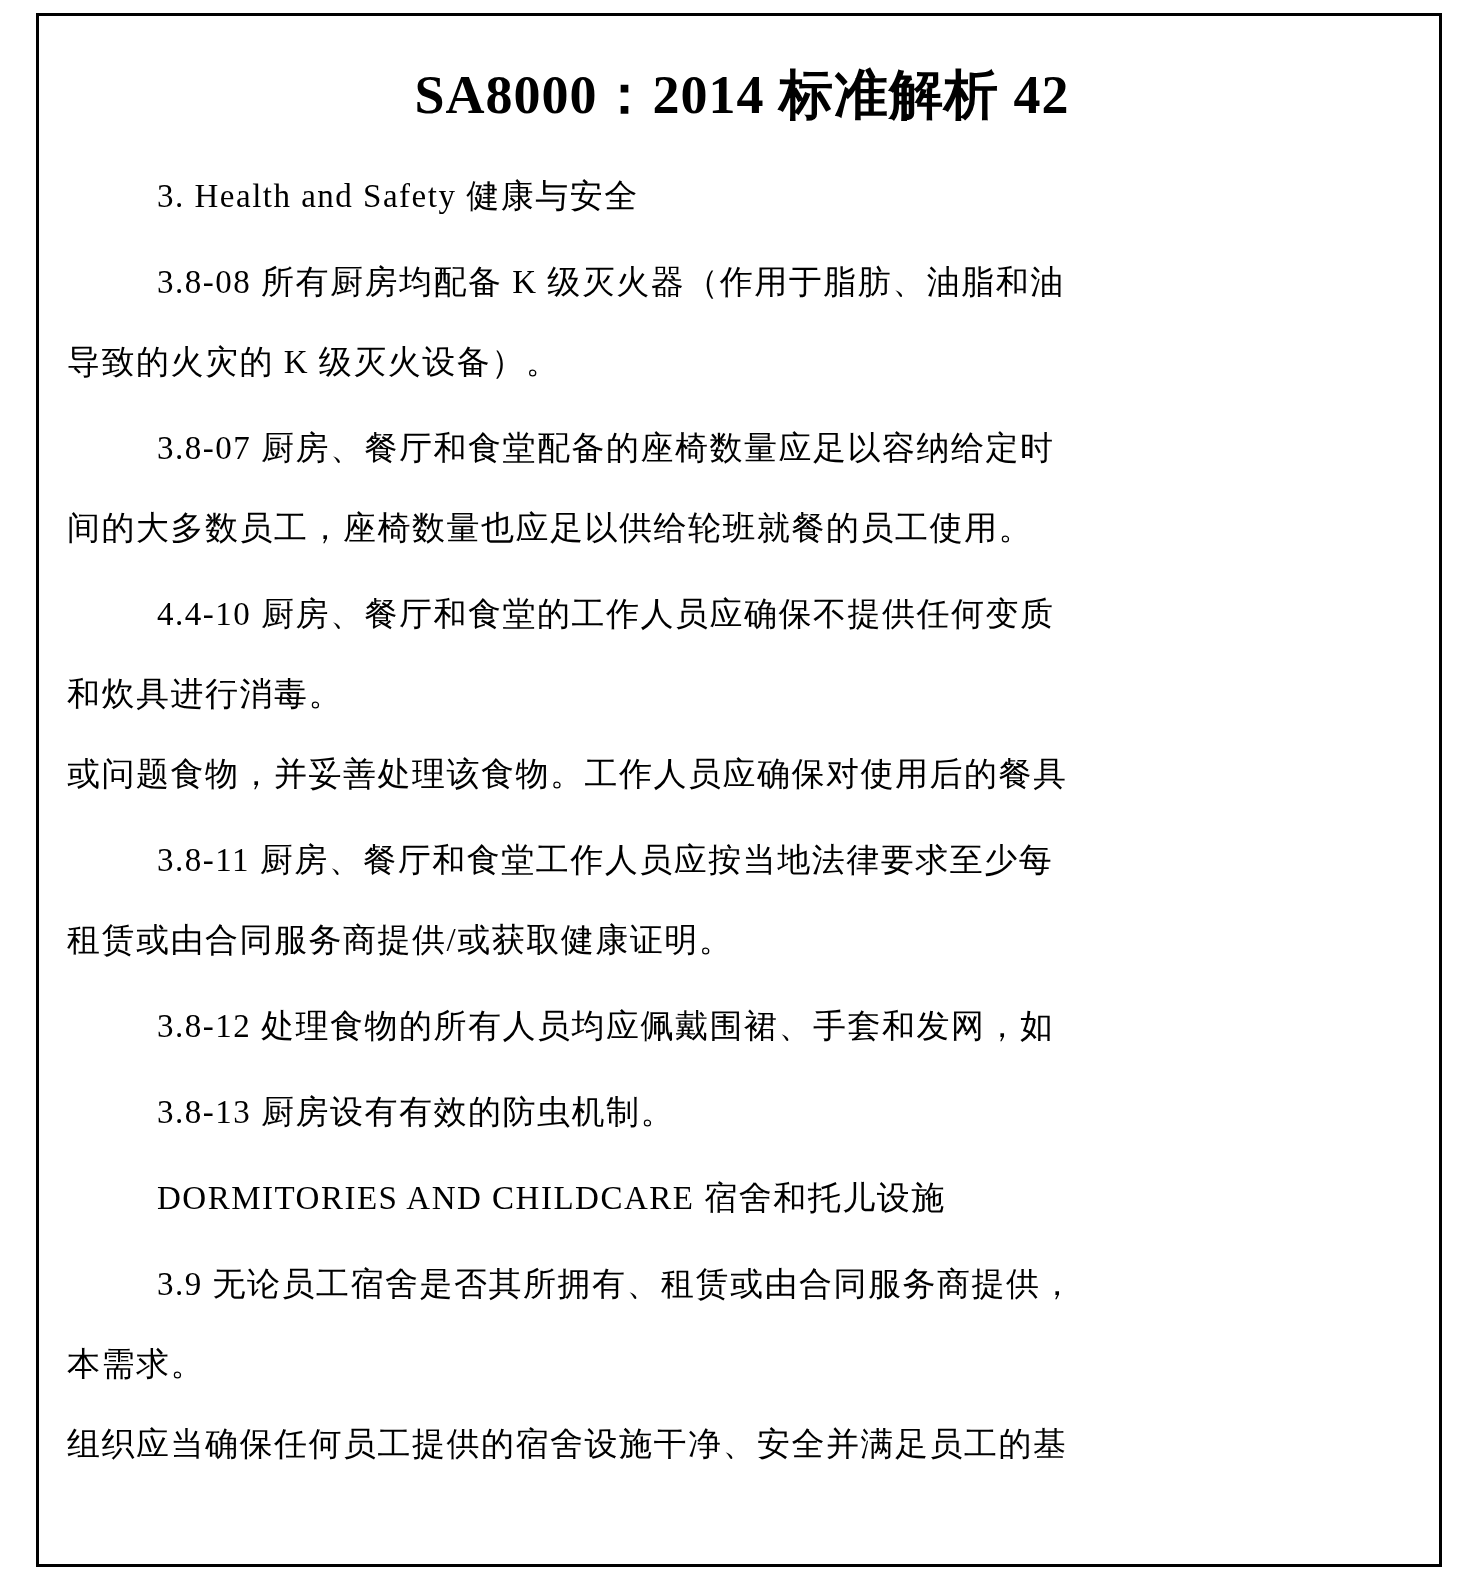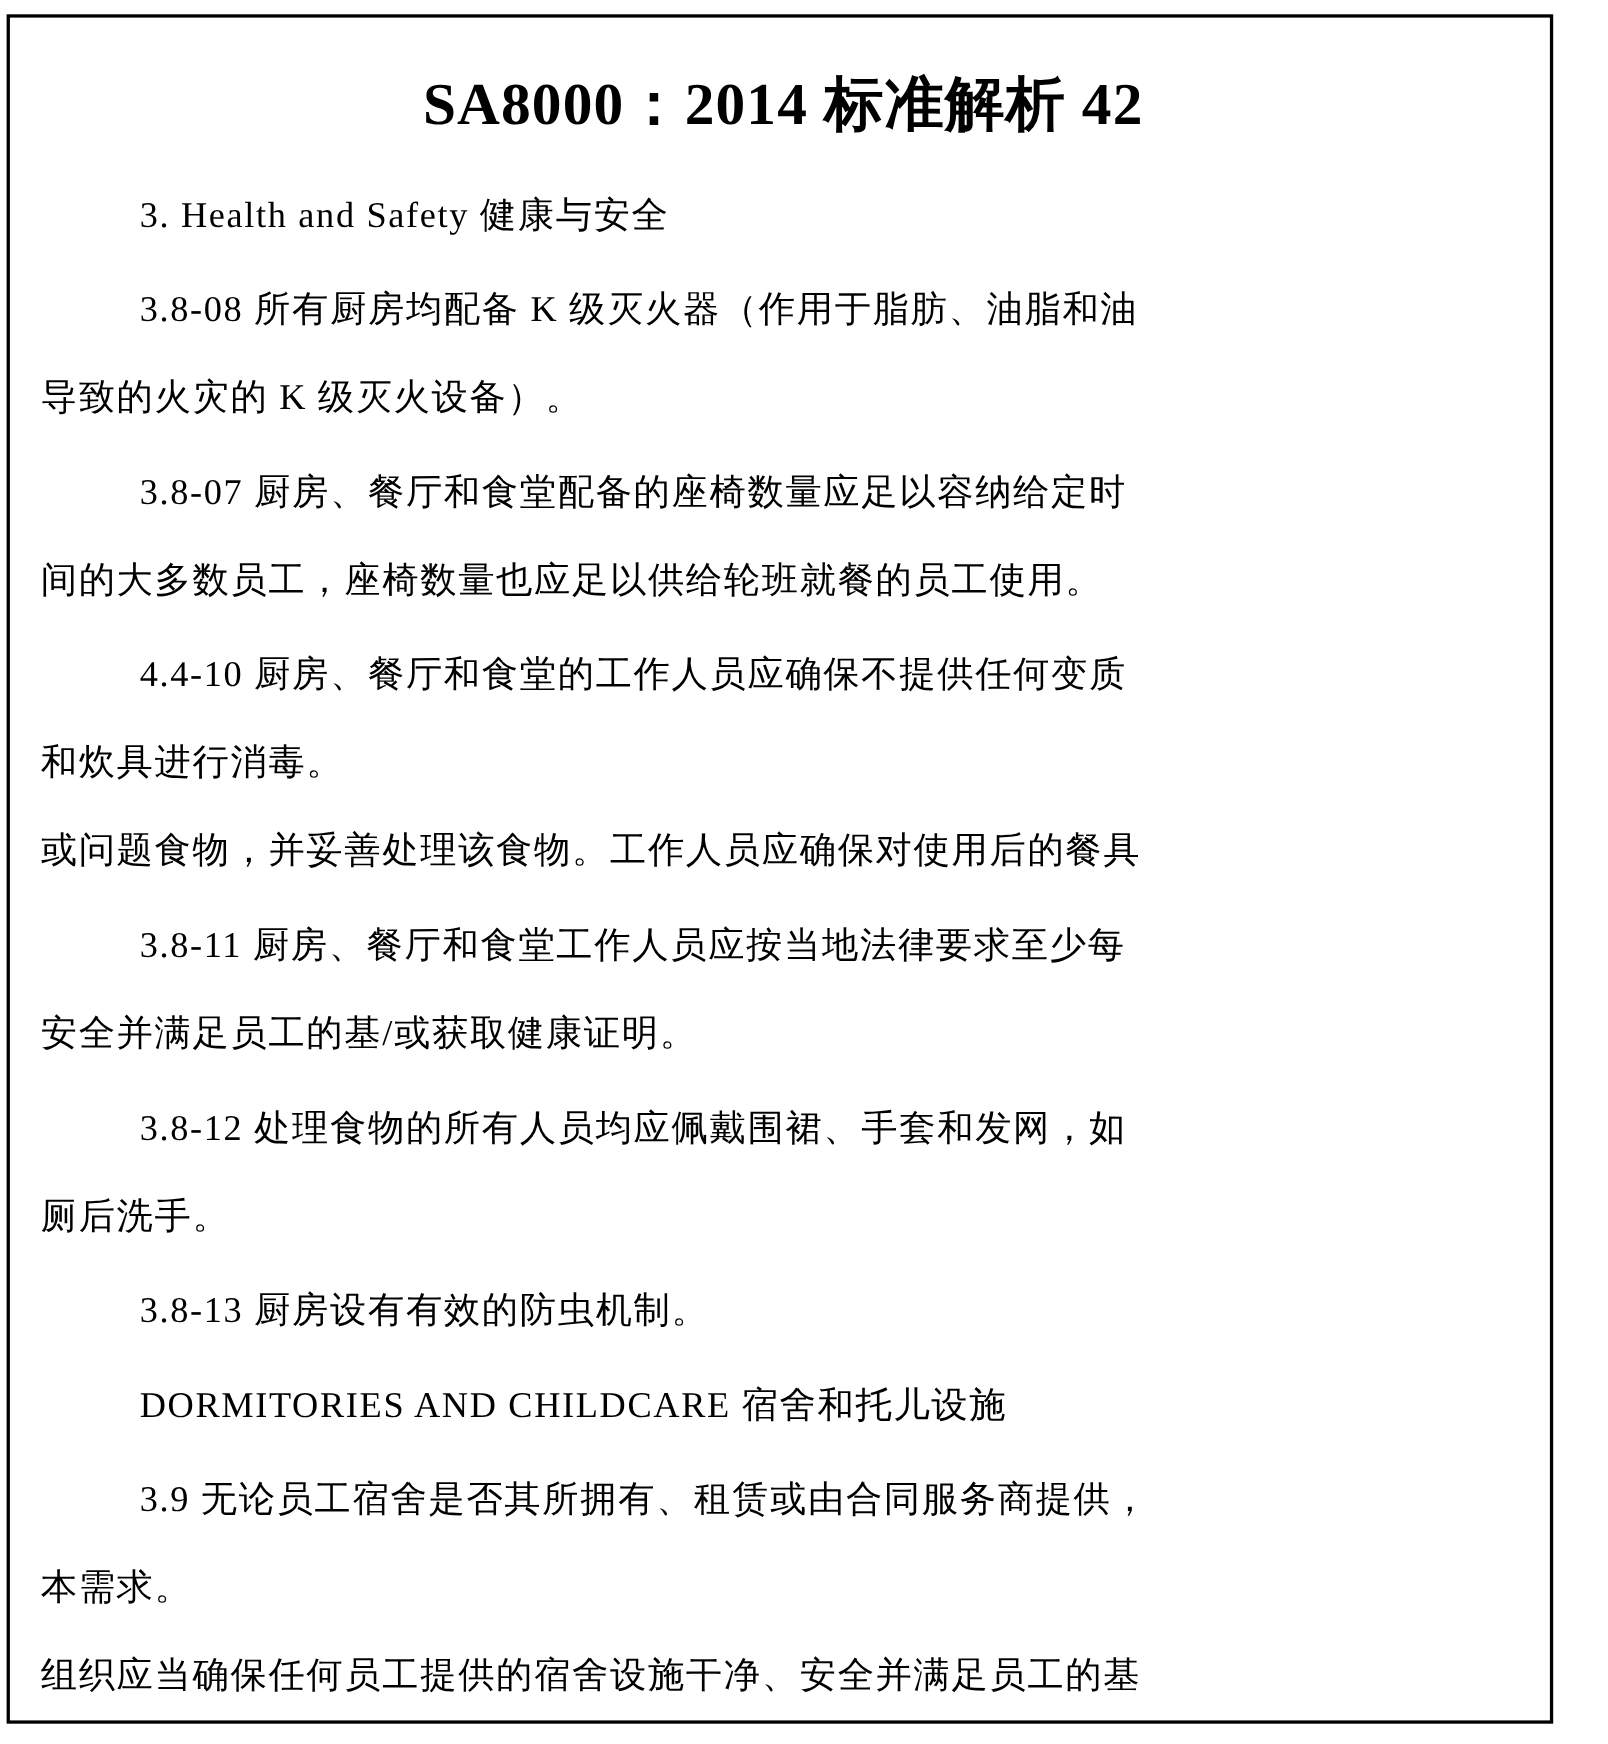--- a/index.html
+++ b/index.html
@@ -10,21 +10,21 @@
   .page {
     position: relative;
     width: 1462px;
     height: 1585px;
     background: #ffffff;
     color: #000000;
     font-family: "Liberation Serif", "DejaVu Serif", serif;
   }
   .frame {
     position: absolute;
-    left: 6px;
+    left: 36px;
     top: 13px;
     width: 1406px;
     height: 1554px;
     border: 3px solid #000000;
     box-sizing: border-box;
     padding: 34px 22px 0 28px;
     overflow: hidden;
   }
   .title {
     font-size: 54px;
@@ -74,26 +74,25 @@
     </div>
 
     <div class="para">
       <div class="line indent">4.4-10 厨房、餐厅和食堂的工作人员应确保不提供任何变质</div>
       <div class="line">和炊具进行消毒。</div>
       <div class="line">或问题食物，并妥善处理该食物。工作人员应确保对使用后的餐具</div>
     </div>
 
     <div class="para">
       <div class="line indent">3.8-11 厨房、餐厅和食堂工作人员应按当地法律要求至少每</div>
-      <div class="line">安全并满足员工的基/或获取健康证明。</div>
+      <div class="line">租赁或由合同服务商提供/或获取健康证明。</div>
     </div>
 
     <div class="para">
       <div class="line indent">3.8-12 处理食物的所有人员均应佩戴围裙、手套和发网，如</div>
-      <div class="line">厕后洗手。</div>
     </div>
 
     <div class="para">
       <div class="line indent">3.8-13 厨房设有有效的防虫机制。</div>
     </div>
 
     <div class="para">
       <div class="line indent"><span>DORMITORIES AND CHILDCARE</span><span class="zh-bold"> 宿舍和托儿设施</span></div>
     </div>
 

